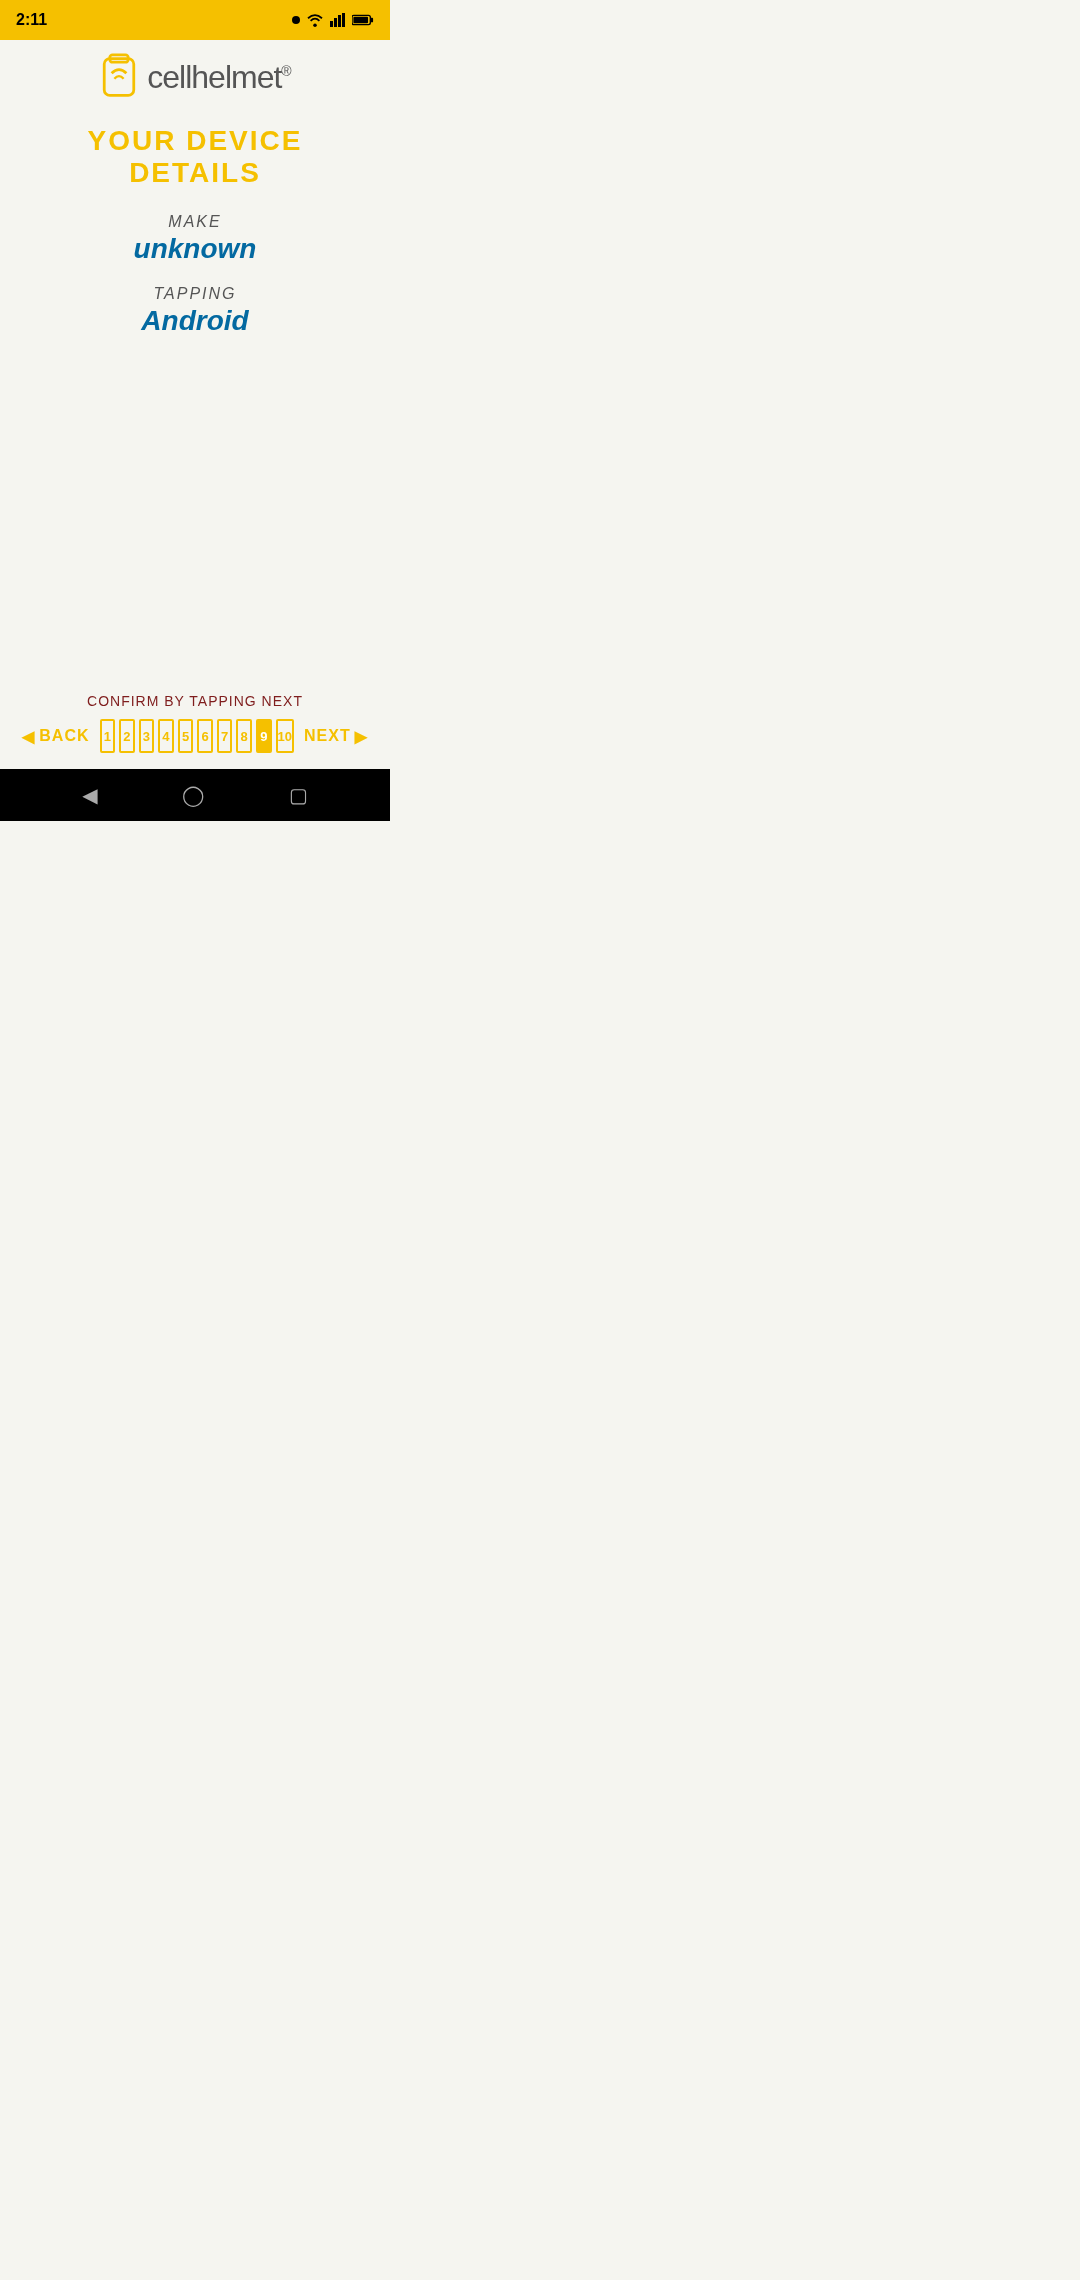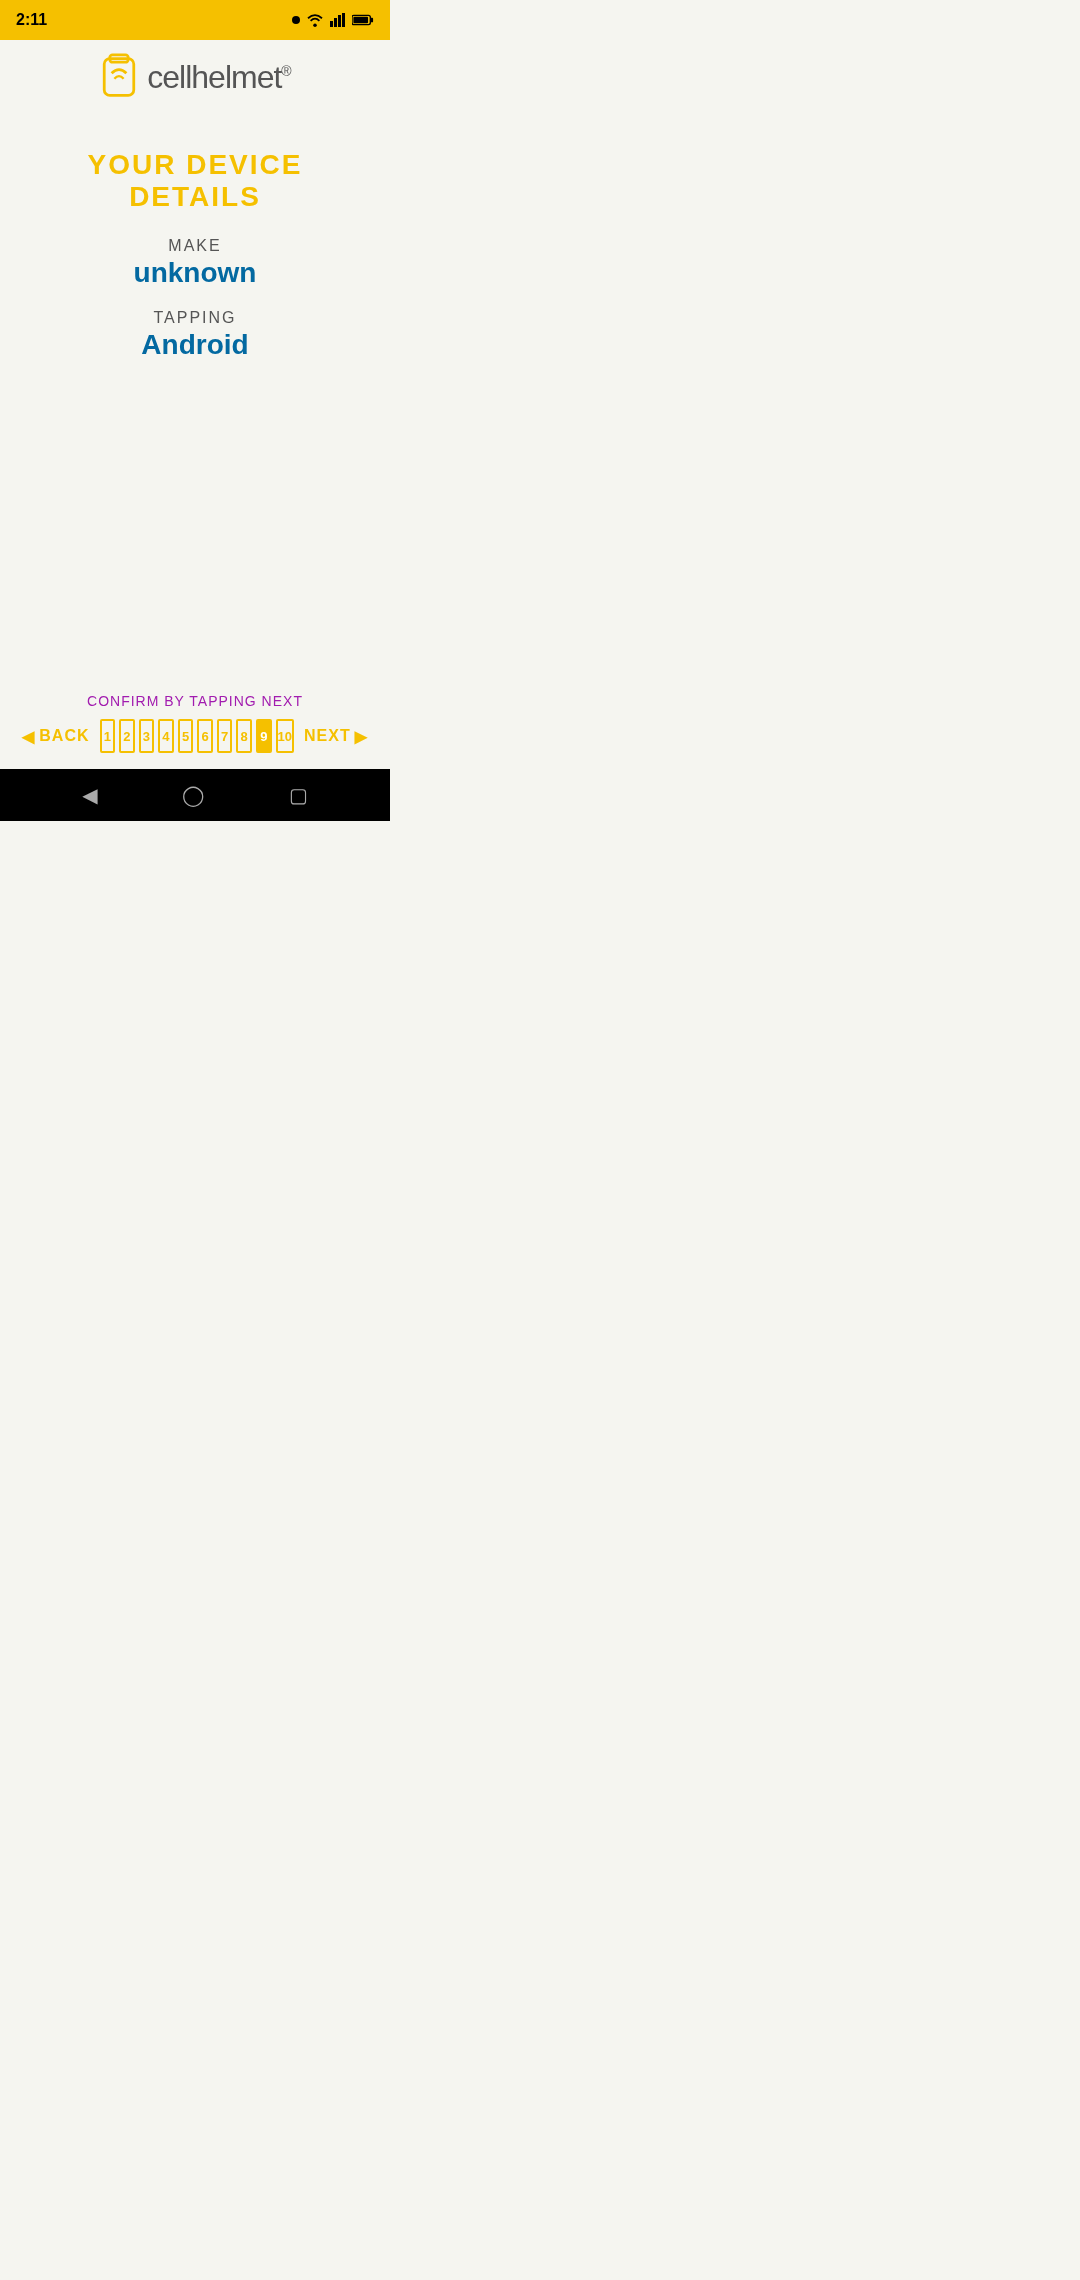--- a/index.html
+++ b/index.html
@@ -72,28 +72,28 @@
     }
 
     
     .page-title {
       color: #F5C000;
       font-size: 28px;
       font-weight: bold;
       letter-spacing: 2px;
       text-align: center;
       margin-bottom: 24px;
-      margin-top: 24px;
     }
 
     
     .detail-section {
       text-align: center;
       margin-bottom: 10px;
       width: 100%;
+      font-style: italic;
     }
     .detail-label {
       font-size: 16px;
       color: #555;
       letter-spacing: 2px;
       font-weight: 500;
       margin-bottom: 2px;
     }
     .detail-value {
       font-size: 28px;
@@ -108,21 +108,21 @@
     
     .bottom-area {
       background: #f5f5f0;
       padding: 12px 16px 16px;
       display: flex;
       flex-direction: column;
       align-items: center;
     }
     .confirm-text {
       font-size: 14px;
-      color: #a21caf;
+      color: #7f1d1d;
       letter-spacing: 1px;
       margin-bottom: 10px;
       text-align: center;
     }
 
     
     .pagination {
       display: flex;
       align-items: center;
       gap: 4px;

